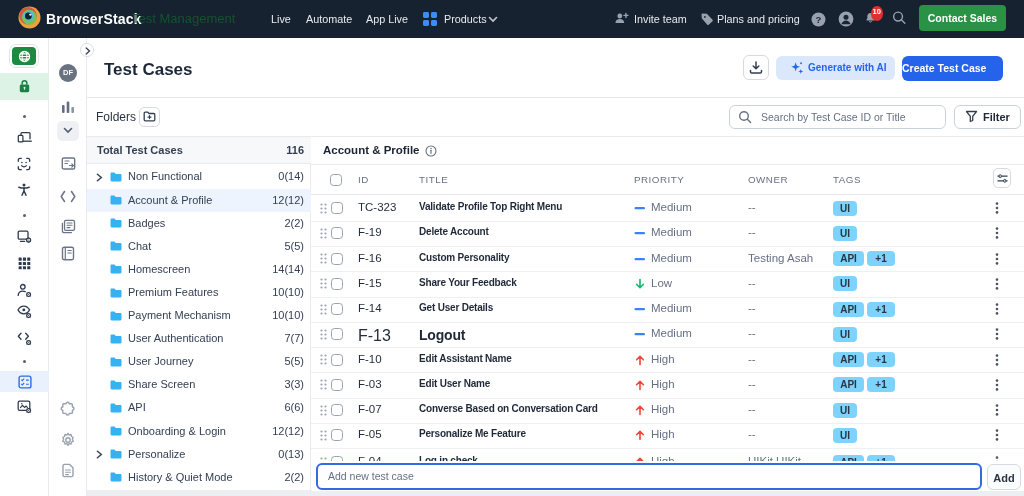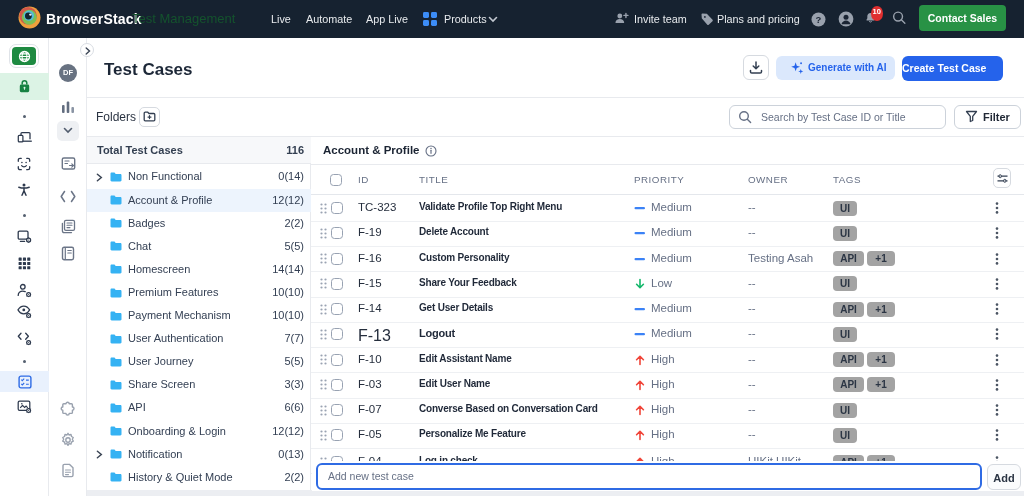--- a/index.html
+++ b/index.html
@@ -1,20 +1,20 @@
 <!DOCTYPE html>
 <html><head><meta charset="utf-8">
 <style>
 *{margin:0;padding:0;box-sizing:border-box}
 html,body{width:1024px;height:496px;overflow:hidden;font-family:"Liberation Sans",sans-serif;background:#fff}
 .a{position:absolute}
 .nav{left:0;top:0;width:1024px;height:38px;background:#162230}
 .nlink{color:#e8ebee;font-size:10.8px;line-height:38px}
 svg{display:block}
-.pill{position:absolute;height:15px;border-radius:4px;background:#a3a3a3;color:#2b3544;font-size:10px;font-weight:bold;text-align:center;line-height:15px}
+.pill{position:absolute;height:15px;border-radius:4px;background:#7dd3fc;color:#2b3544;font-size:10px;font-weight:bold;text-align:center;line-height:15px}
 .cb{position:absolute;width:12px;height:12px;border:1.2px solid #98a2b2;border-radius:3.5px;background:#fff}
 .hdr{position:absolute;font-size:9.8px;color:#667085;letter-spacing:0.5px;top:0;line-height:30px}
 .rowline{position:absolute;left:311px;width:713px;border-top:1px solid #eef0f3}
 .ftxt{position:absolute;font-size:11px;color:#344054;line-height:23.2px}
 .fnum{position:absolute;font-size:11px;color:#344054;line-height:23.2px;right:0;text-align:right}
 </style></head>
 <body>
 
 <div class="a nav"></div>
 <svg class="a" style="left:18px;top:6px" width="23" height="23" viewBox="0 0 23 23">
@@ -299,21 +299,21 @@
     <path d="M0.5 1.8 c0-.7.5-1.2 1.2-1.2 h2.8 l1.2 1.4 h4.6 c.7 0 1.2.5 1.2 1.2 v5 c0 .7-.5 1.2-1.2 1.2 H1.7 c-.7 0-1.2-.5-1.2-1.2z" fill="#35b2f3"></path>
   </svg>
 <div class="ftxt" style="left:128px;top:419.5px">Onboarding &amp; Login</div>
 <div class="fnum" style="left:260px;top:419.5px;width:44px">12(12)</div>
 <svg class="a" style="left:96px;top:450.2px" width="7" height="9" viewBox="0 0 7 9">
     <path d="M1.4 1.2 L5.3 4.5 L1.4 7.8" stroke="#3c4656" stroke-width="1.5" fill="none" stroke-linecap="round"></path>
   </svg>
 <svg class="a" style="left:110px;top:449.2px" width="12" height="10" viewBox="0 0 12 10">
     <path d="M0.5 1.8 c0-.7.5-1.2 1.2-1.2 h2.8 l1.2 1.4 h4.6 c.7 0 1.2.5 1.2 1.2 v5 c0 .7-.5 1.2-1.2 1.2 H1.7 c-.7 0-1.2-.5-1.2-1.2z" fill="#35b2f3"></path>
   </svg>
-<div class="ftxt" style="left:128px;top:442.6px">Notification</div>
+<div class="ftxt" style="left:128px;top:442.6px">Personalize</div>
 <div class="fnum" style="left:260px;top:442.6px;width:44px">0(13)</div>
 <svg class="a" style="left:110px;top:472.3px" width="12" height="10" viewBox="0 0 12 10">
     <path d="M0.5 1.8 c0-.7.5-1.2 1.2-1.2 h2.8 l1.2 1.4 h4.6 c.7 0 1.2.5 1.2 1.2 v5 c0 .7-.5 1.2-1.2 1.2 H1.7 c-.7 0-1.2-.5-1.2-1.2z" fill="#35b2f3"></path>
   </svg>
 <div class="ftxt" style="left:128px;top:465.7px">History &amp; Quiet Mode</div>
 <div class="fnum" style="left:260px;top:465.7px;width:44px">2(2)</div>
 <div class="a" style="left:323px;top:137px;height:27px;line-height:27px;font-size:11.5px;font-weight:bold;color:#1b2433">Account &amp; Profile</div>
 <svg class="a" style="left:425px;top:144.5px" width="12" height="12" viewBox="0 0 13 13">
 <circle cx="6.5" cy="6.5" r="5.4" fill="none" stroke="#667085" stroke-width="1.2"></circle>
 <path d="M6.5 5.8 v3.2" stroke="#667085" stroke-width="1.3" stroke-linecap="round"></path>
@@ -454,21 +454,21 @@
 <svg class="a" style="left:320px;top:328.9px" width="7" height="11" viewBox="0 0 7 11">
     <circle cx="1.5" cy="1.5" r="1.1" fill="#9aa3b2"></circle>
     <circle cx="5.5" cy="1.5" r="1.1" fill="#9aa3b2"></circle>
     <circle cx="1.5" cy="5.5" r="1.1" fill="#9aa3b2"></circle>
     <circle cx="5.5" cy="5.5" r="1.1" fill="#9aa3b2"></circle>
     <circle cx="1.5" cy="9.5" r="1.1" fill="#9aa3b2"></circle>
     <circle cx="5.5" cy="9.5" r="1.1" fill="#9aa3b2"></circle>
   </svg>
 <div class="cb" style="left:331px;top:328.4px"></div>
 <div class="a" style="left:358px;top:327.4px;font-size:16px;color:#252e3d">F-13</div>
-<div class="a" style="left:419px;top:327.4px;font-size:11px;font-weight:bold;letter-spacing:-0.2px;color:#1f2838">Logout</div>
+<div class="a" style="left:419px;top:327.4px;font-size:14px;font-weight:bold;letter-spacing:-0.2px;color:#1f2838">Logout</div>
 <svg class="a" style="left:634px;top:328.4px" width="12" height="12" viewBox="0 0 12 12">
     <rect x="0.5" y="5.1" width="10.5" height="2.2" rx="1.1" fill="#3b82f6"></rect>
   </svg>
 <div class="a" style="left:651px;top:327.4px;font-size:11.5px;color:#667085">Medium</div>
 <div class="a" style="left:748px;top:327.4px;font-size:11.5px;color:#667085">--</div>
 <div class="pill" style="left:833px;top:326.9px;width:24px">UI</div>
 <svg class="a" style="left:995px;top:328.4px" width="4" height="12" viewBox="0 0 4 12">
     <circle cx="2" cy="1.6" r="1.3" fill="#4b5563"></circle>
     <circle cx="2" cy="6" r="1.3" fill="#4b5563"></circle>
     <circle cx="2" cy="10.4" r="1.3" fill="#4b5563"></circle>

